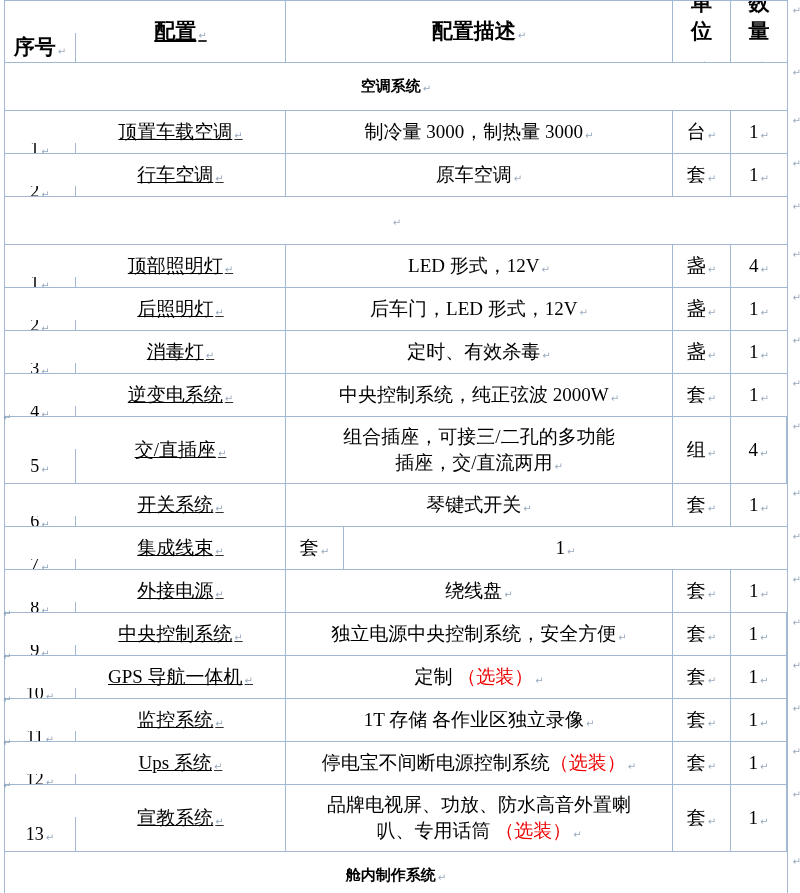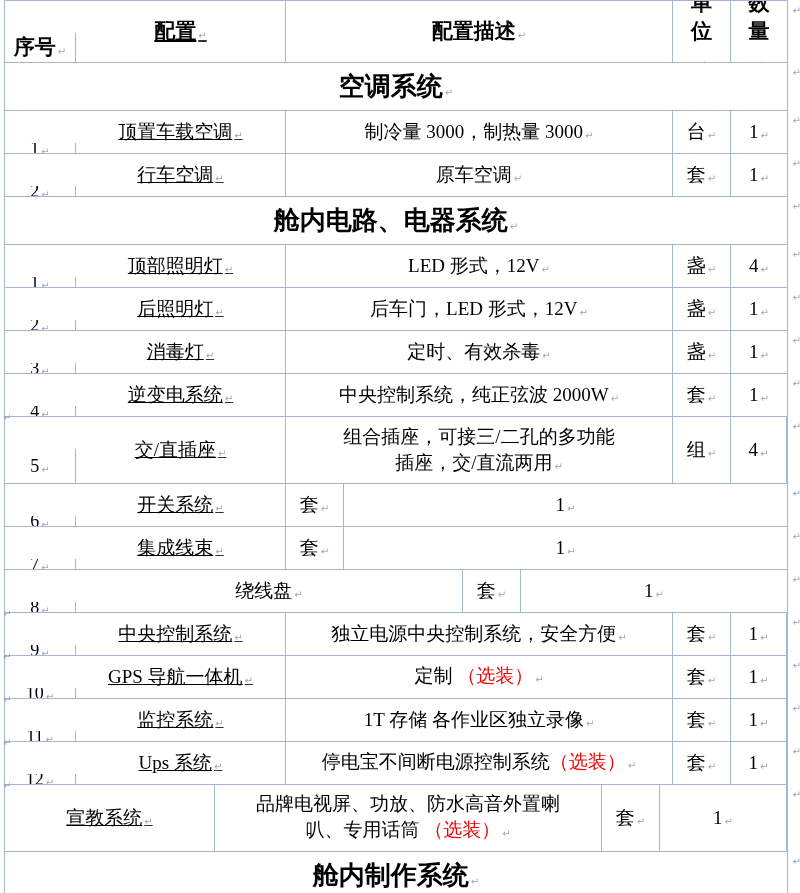--- a/index.html
+++ b/index.html
@@ -38,30 +38,30 @@
     box-sizing:border-box;text-align:center;overflow:hidden;
   }
   .c:last-child{border-right:none;}
   .c1{width:71px;margin-top:32px;}
   .c2{width:210px;text-decoration:underline;}
   .c3{width:387px;}
   .c4{width:58px;}
   .c5{flex:1;}
   .w{display:inline-block;text-align:center;line-height:1.35;}
   .t{white-space:pre-line;}
-  .red{color:var(--red);font-family:Liberation Mono, monospace;}
+  .red{color:var(--red);}
   .pm{display:inline;}
   .pm::after{
     content:"↵";font-family:"DejaVu Sans",sans-serif;
     font-size:10px;font-weight:normal;color:var(--mark);opacity:.8;
     margin-left:2px;vertical-align:-1px;
   }
   .hdr{height:62px;font-weight:bold;font-size:21px;}
   .hdr .narrow .w{width:30px;}
-  .sec{height:48px;font-weight:bold;font-size:26px;}
+  .sec{height:48px;font-weight:bold;font-size:15px;}
   .sec .c{border-right:none;}
   .row{height:43px;font-size:19px;}
   .row.tall{height:67px;}
   .row .c1{font-size:18px;}
   .leftmark{position:absolute;left:-2px;top:-13px;}
   .leftmark::after{
     content:"↵";font-family:"DejaVu Sans",sans-serif;font-size:10px;
     color:var(--mark);opacity:.8;
   }
 </style>
@@ -122,21 +122,21 @@
       </div>
     <div class="c c4">
         <span class="w"><span class="t">套</span><span class="pm"></span></span>
       </div>
     <div class="c c5">
         <span class="w"><span class="t">1</span><span class="pm"></span></span>
       </div>
   </div>
     <div class="r sec">
     <div class="c c5">
-      <span class="w"><span class="t">舱内电路、电器系统</span><span class="pm"></span></span>
+      <span class="w"><span class="pm"></span></span>
     </div>
   </div>
     <div class="r row">
     <div class="c c1">
         <span class="w"><span class="t">1</span><span class="pm"></span></span>
       </div>
     <div class="c c2">
         <span class="w"><span class="t">顶部照明灯</span><span class="pm"></span></span>
       </div>
     <div class="c c3">
@@ -219,20 +219,23 @@
       </div>
   <span class="leftmark"></span>
     </div>
     <div class="r row">
     <div class="c c1">
         <span class="w"><span class="t">6</span><span class="pm"></span></span>
       </div>
     <div class="c c2">
         <span class="w"><span class="t">开关系统</span><span class="pm"></span></span>
       </div>
+    <div class="c c3">
+        <span class="w"><span class="t">琴键式开关</span><span class="pm"></span></span>
+      </div>
     <div class="c c4">
         <span class="w"><span class="t">套</span><span class="pm"></span></span>
       </div>
     <div class="c c5">
         <span class="w"><span class="t">1</span><span class="pm"></span></span>
       </div>
   </div>
     <div class="r row">
     <div class="c c1">
         <span class="w"><span class="t">7</span><span class="pm"></span></span>
@@ -244,20 +247,23 @@
         <span class="w"><span class="t">套</span><span class="pm"></span></span>
       </div>
     <div class="c c5">
         <span class="w"><span class="t">1</span><span class="pm"></span></span>
       </div>
   </div>
     <div class="r row">
     <div class="c c1">
         <span class="w"><span class="t">8</span><span class="pm"></span></span>
       </div>
+    <div class="c c2">
+        <span class="w"><span class="t">外接电源</span><span class="pm"></span></span>
+      </div>
     <div class="c c3">
         <span class="w"><span class="t">绕线盘</span><span class="pm"></span></span>
       </div>
     <div class="c c4">
         <span class="w"><span class="t">套</span><span class="pm"></span></span>
       </div>
     <div class="c c5">
         <span class="w"><span class="t">1</span><span class="pm"></span></span>
       </div>
   </div>
@@ -327,20 +333,23 @@
       </div>
     <div class="c c4">
         <span class="w"><span class="t">套</span><span class="pm"></span></span>
       </div>
     <div class="c c5">
         <span class="w"><span class="t">1</span><span class="pm"></span></span>
       </div>
   <span class="leftmark"></span>
     </div>
     <div class="r row tall">
+    <div class="c c1">
+        <span class="w"><span class="t">13</span><span class="pm"></span></span>
+      </div>
     <div class="c c2">
         <span class="w"><span class="t">宣教系统</span><span class="pm"></span></span>
       </div>
     <div class="c c3">
         <span class="w"><span class="t">品牌电视屏、功放、防水高音外置喇
 叭、专用话筒 </span><span class="t red">（选装）</span><span class="pm"></span></span>
       </div>
     <div class="c c4">
         <span class="w"><span class="t">套</span><span class="pm"></span></span>
       </div>

